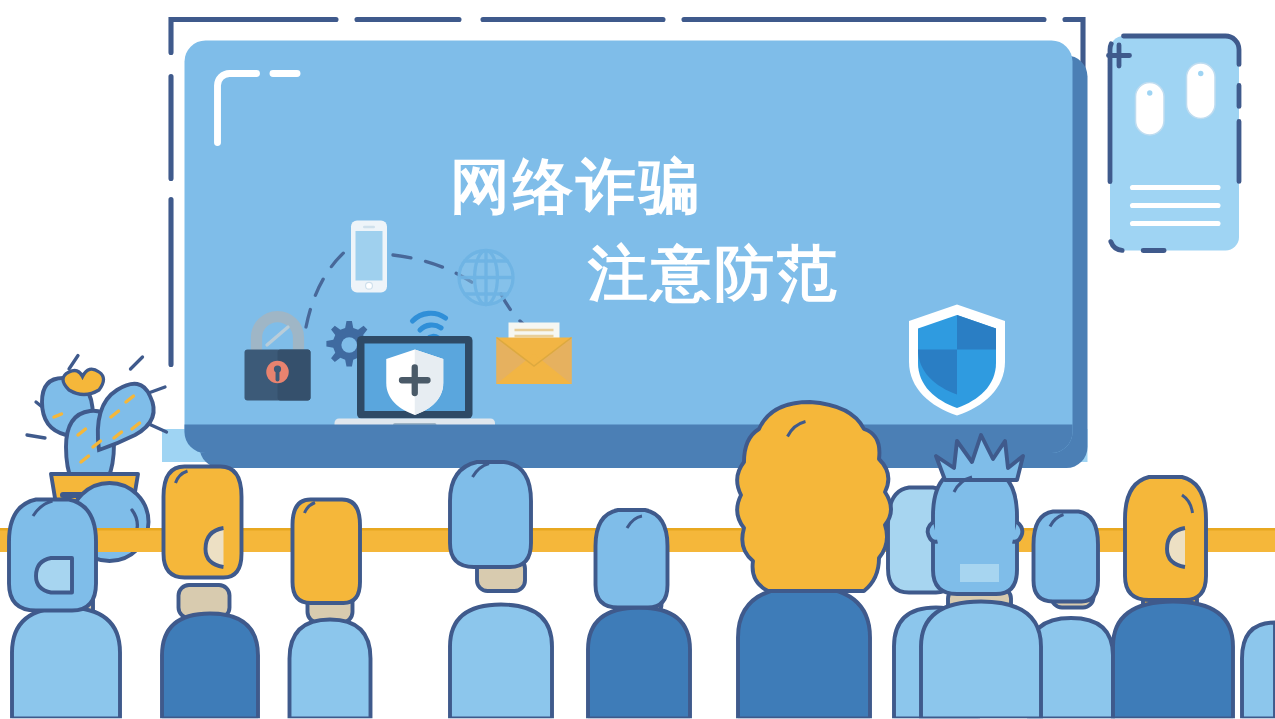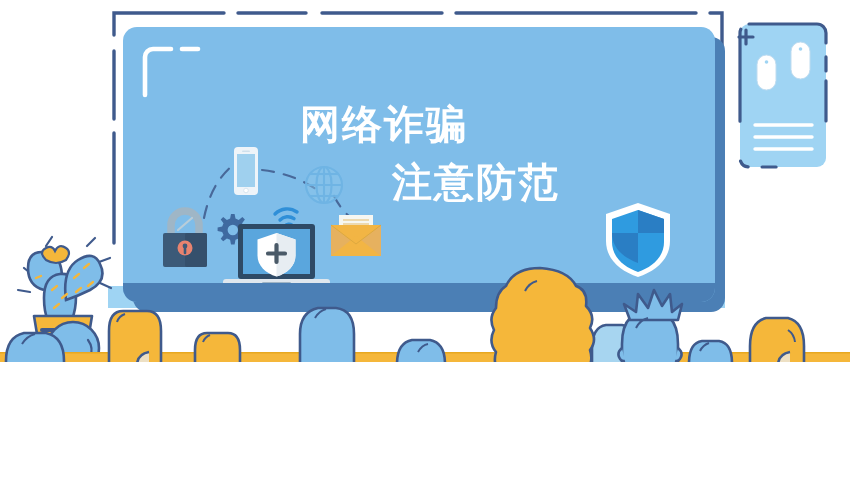--- a/index.html
+++ b/index.html
@@ -1,17 +1,17 @@
 <!DOCTYPE html>
 <html><head>
 <meta charset="utf-8">
 <style>
   html,body{margin:0;padding:0;background:#fff;}
   body{font-family:"Liberation Sans","DejaVu Sans",sans-serif;}
-  #stage{position:relative;width:850px;height:362px;overflow:hidden;background:#ffffff;}
+  #stage{position:relative;width:850px;height:479px;overflow:hidden;background:#ffffff;}
   #stage svg{display:block;}
   .t-main{font-family:"DejaVu Sans","Liberation Sans",sans-serif;font-weight:bold;fill:#ffffff;}
 </style>
 </head>
 <body>
 
 <div id="stage">
 <svg width="850" height="479" viewBox="0 0 850 479" xmlns="http://www.w3.org/2000/svg">
   <defs>
     <clipPath id="screenClip">

